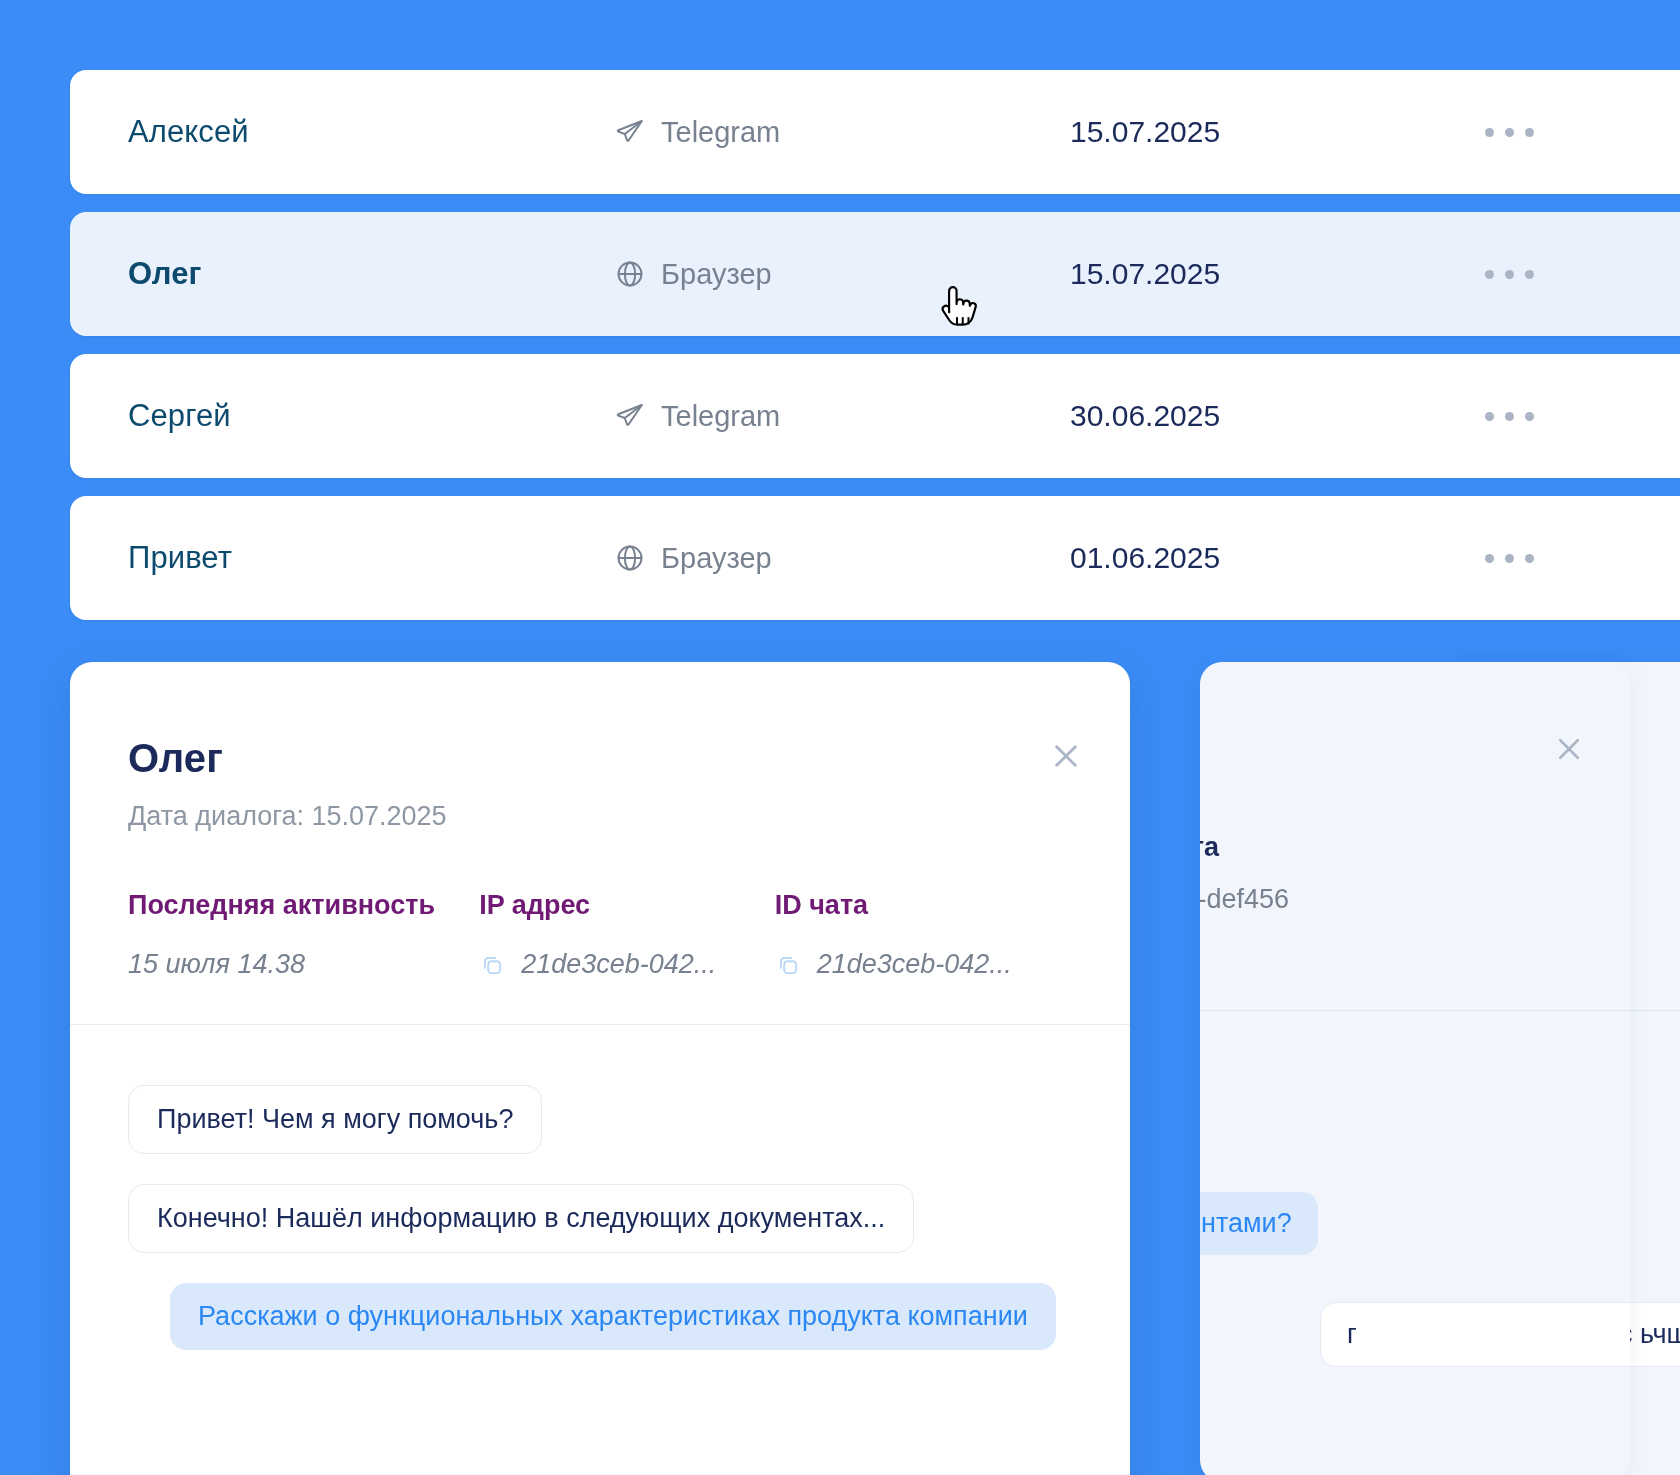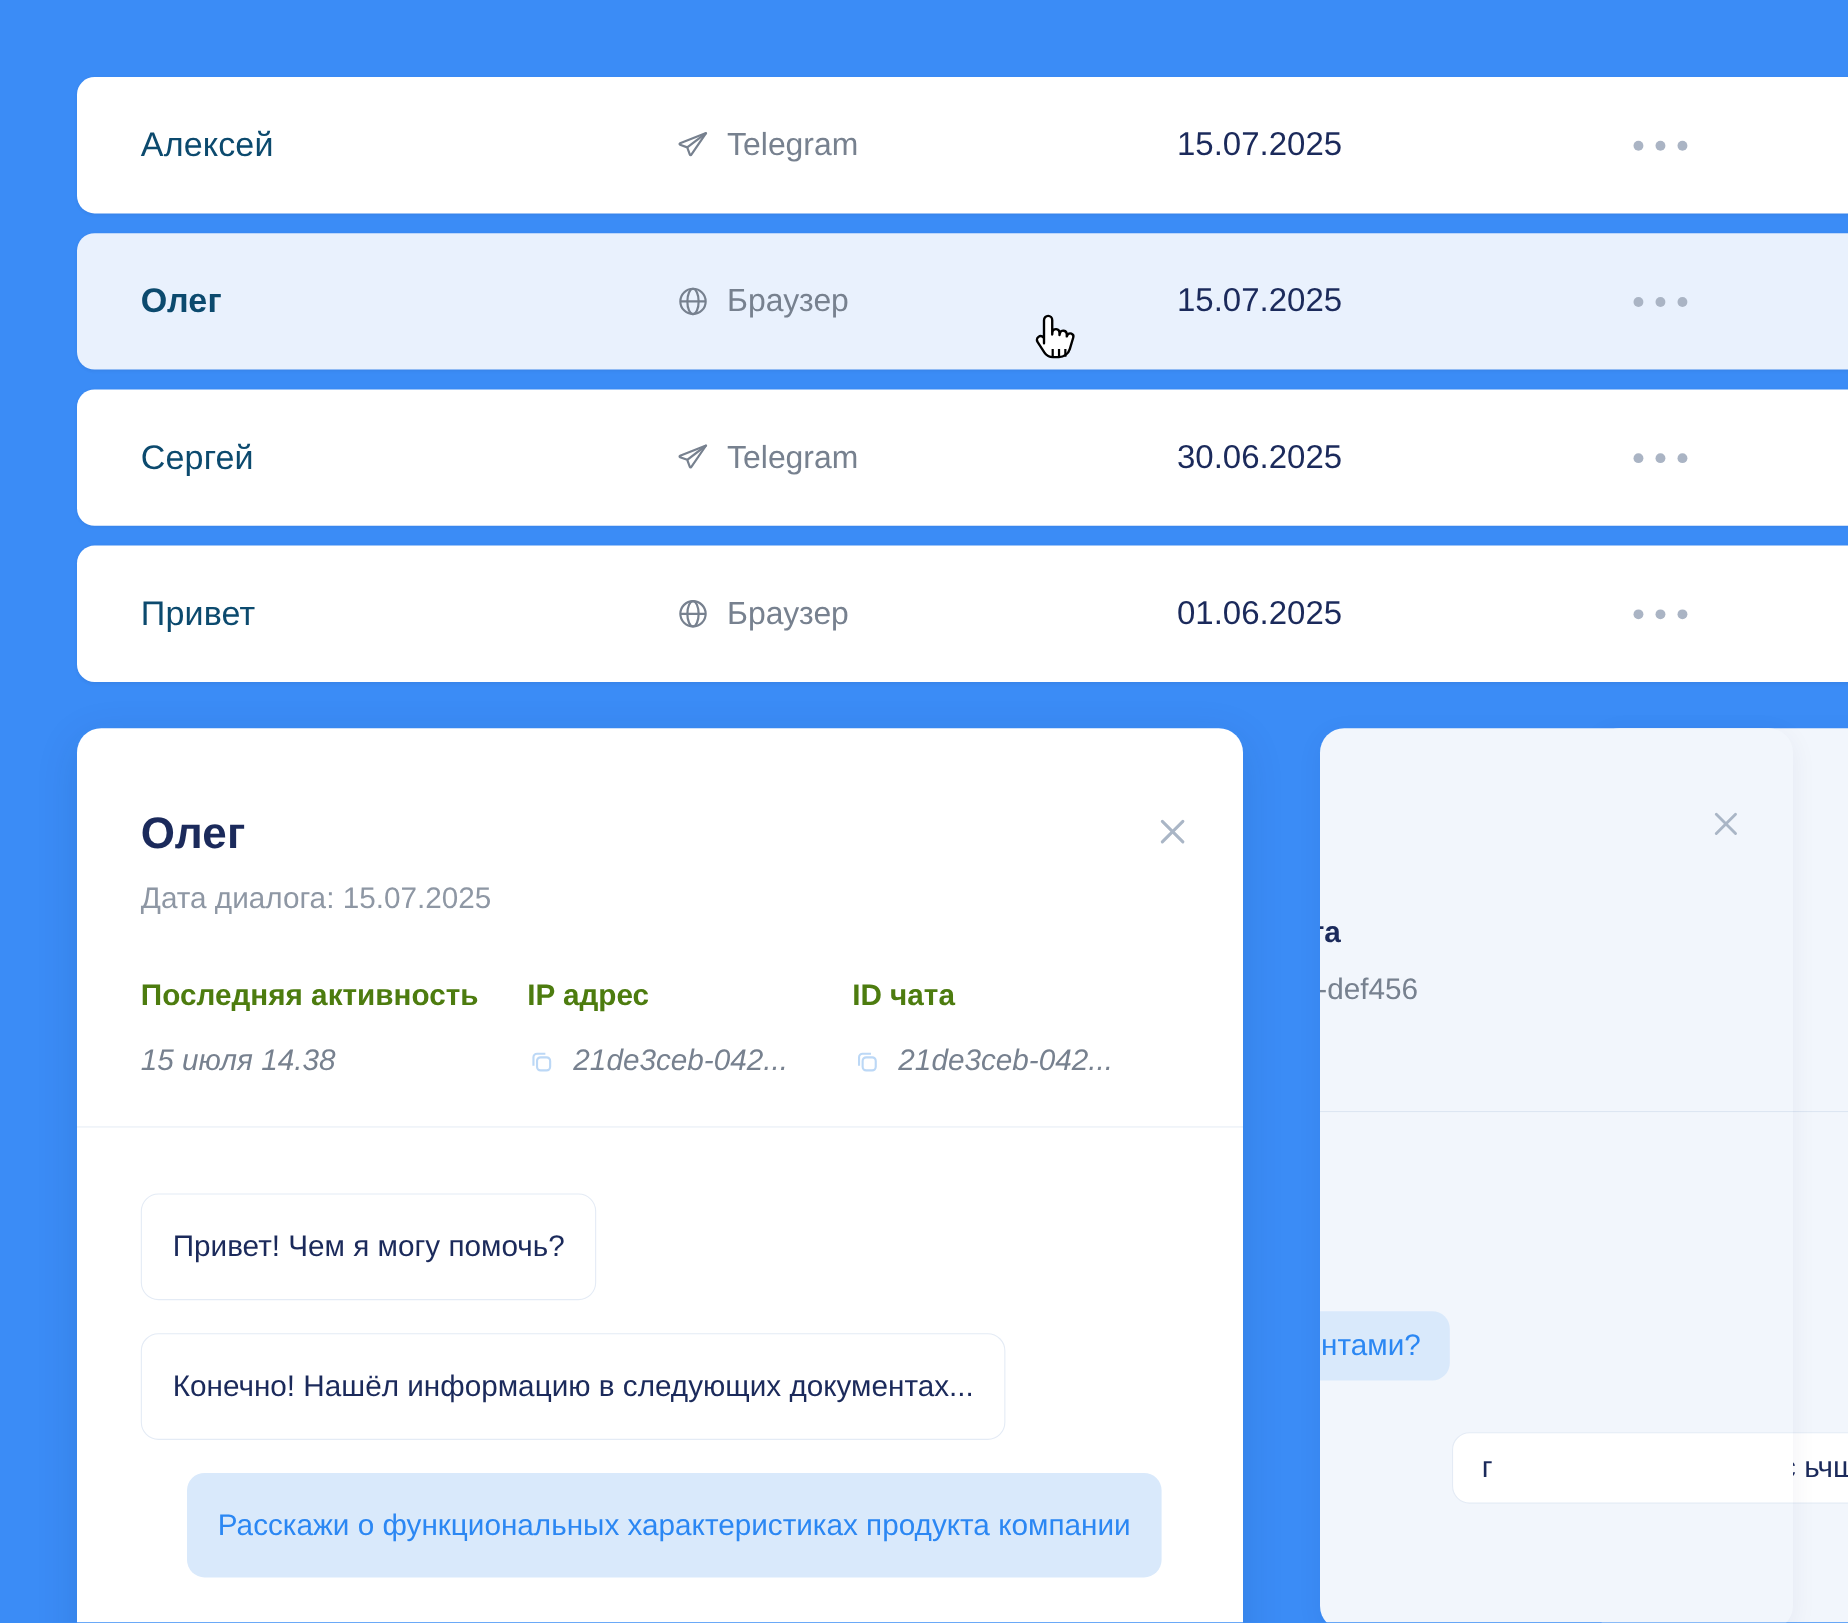--- a/index.html
+++ b/index.html
@@ -179,21 +179,21 @@
     padding: 0 58px;
     margin-top: 58px;
   }
   .meta-col { }
   .meta-col.c1 { width: 378px; }
   .meta-col.c2 { width: 318px; }
   .meta-col.c3 { width: 320px; }
   .meta-label {
     font-size: 27px;
     font-weight: bold;
-    color: #4d7c0f;
+    color: #701a75;
     white-space: nowrap;
   }
   .meta-value {
     margin-top: 28px;
     font-size: 27px;
     color: #77818f;
     display: flex;
     align-items: center;
     gap: 16px;
     white-space: nowrap;
@@ -203,21 +203,21 @@
   .panel-divider {
     margin-top: 44px;
     height: 1px;
     background: #e7edf6;
   }
   .chat { padding: 60px 58px 0 58px; }
   .msg {
     display: inline-block;
     font-size: 27px;
     border-radius: 16px;
-    padding: 32px 28px;
+    padding: 18px 28px;
     max-width: 920px;
   }
   .msg.bot {
     background: #ffffff;
     border: 1px solid #e4ebf5;
     color: #1b2a5b;
   }
   .msg.user {
     background: #d9e9fb;
     color: #2b87f3;

